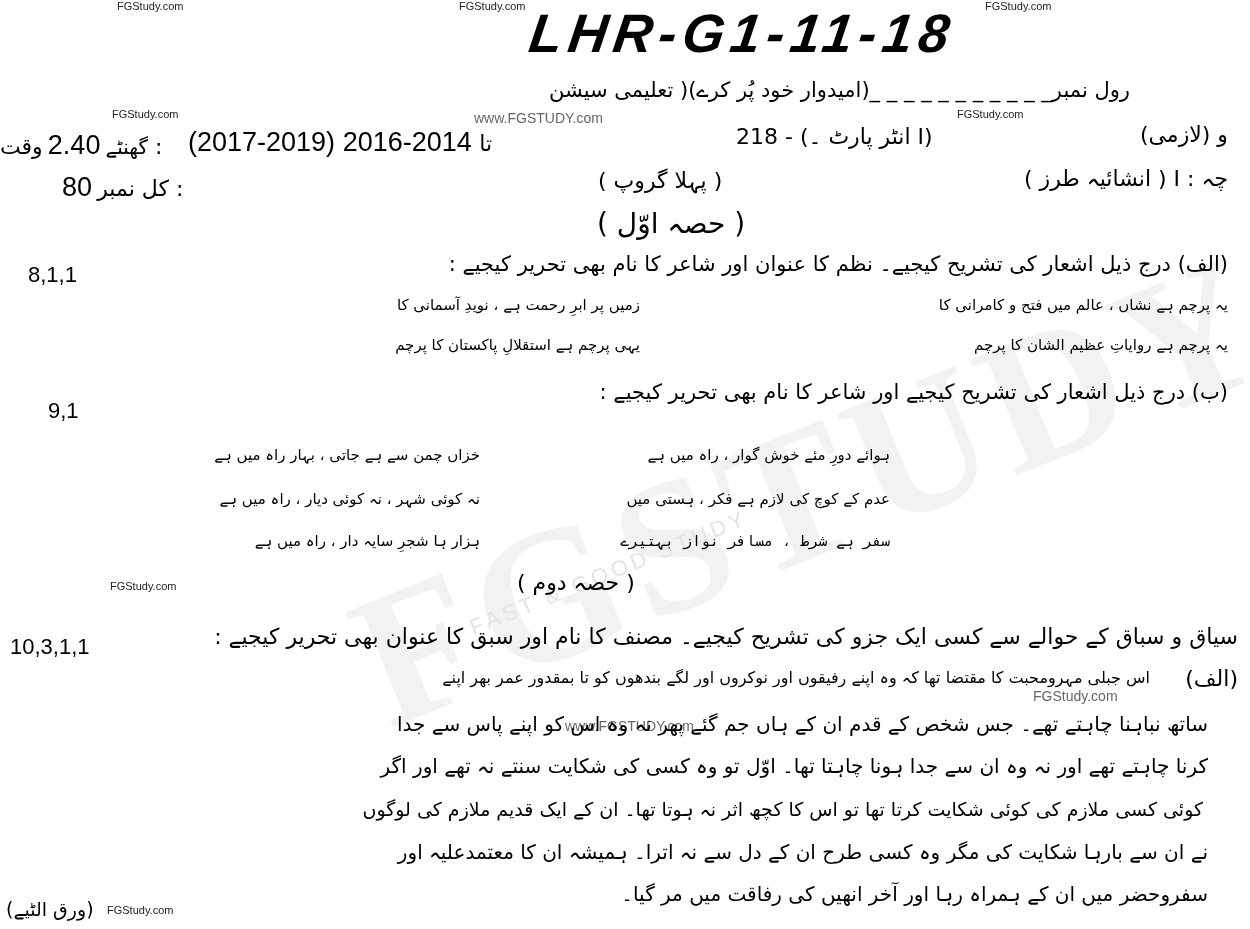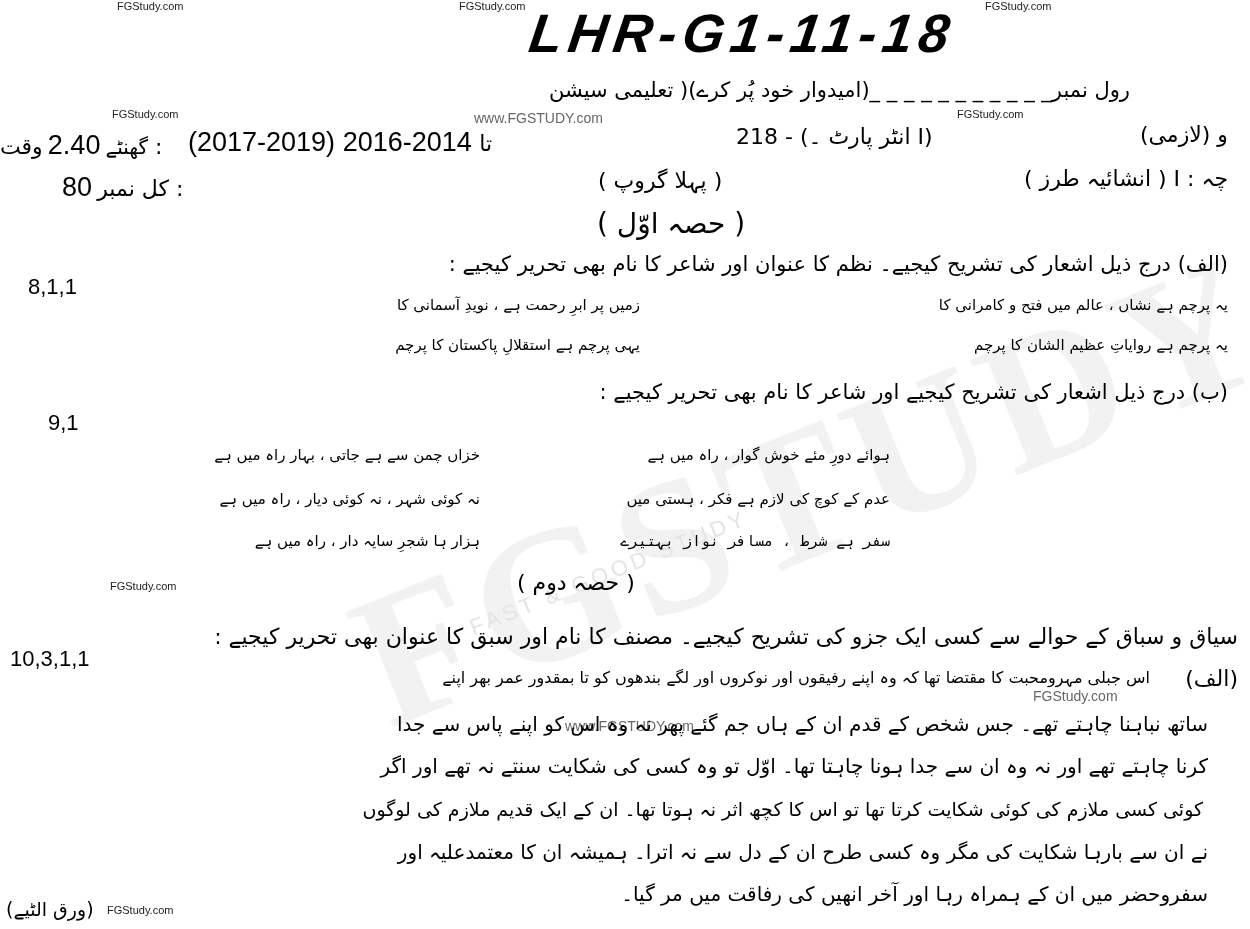--- a/index.html
+++ b/index.html
@@ -9,21 +9,21 @@
   }
   .abs { position: absolute; white-space: nowrap; }
   .wm { font-family: "Liberation Sans", sans-serif; font-size: 11px; color: #222; }
   .wm-faint { font-family: "Liberation Sans", sans-serif; font-size: 14px; color: #666; }
   .hand {
     font-family: "Liberation Sans", sans-serif; font-style: italic; font-weight: bold;
     font-size: 54px; letter-spacing: 6px; transform: skewX(-8deg);
   }
   .ur { direction: rtl; font-family: "DejaVu Sans", sans-serif; font-size: 21px; line-height: 1; }
   .num-big { font-family: "Liberation Sans", sans-serif; font-size: 27px; }
-  .marks { font-family: "Liberation Sans", sans-serif; font-size: 22px; margin-top: 12px; }
+  .marks { font-family: "Liberation Sans", sans-serif; font-size: 22px; }
   .bigwm {
     position: absolute; left: 330px; top: 380px; font-family: "Liberation Serif", serif;
     font-size: 190px; font-weight: bold; color: #f2f2f2; transform: rotate(-22deg);
     letter-spacing: 8px; z-index: 0;
   }
   .bigwm-sub {
     position: absolute; left: 460px; top: 560px; font-family: "Liberation Sans", sans-serif;
     font-size: 22px; color: #e4e4e4; transform: rotate(-22deg); letter-spacing: 4px; z-index: 0;
   }
   .content { position: relative; z-index: 1; }

